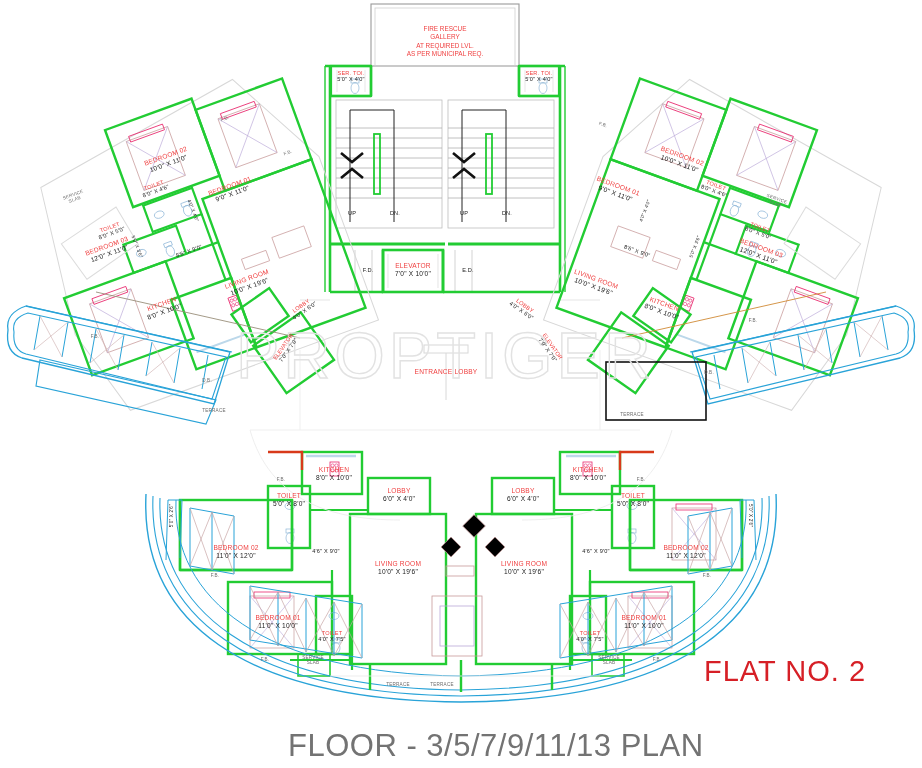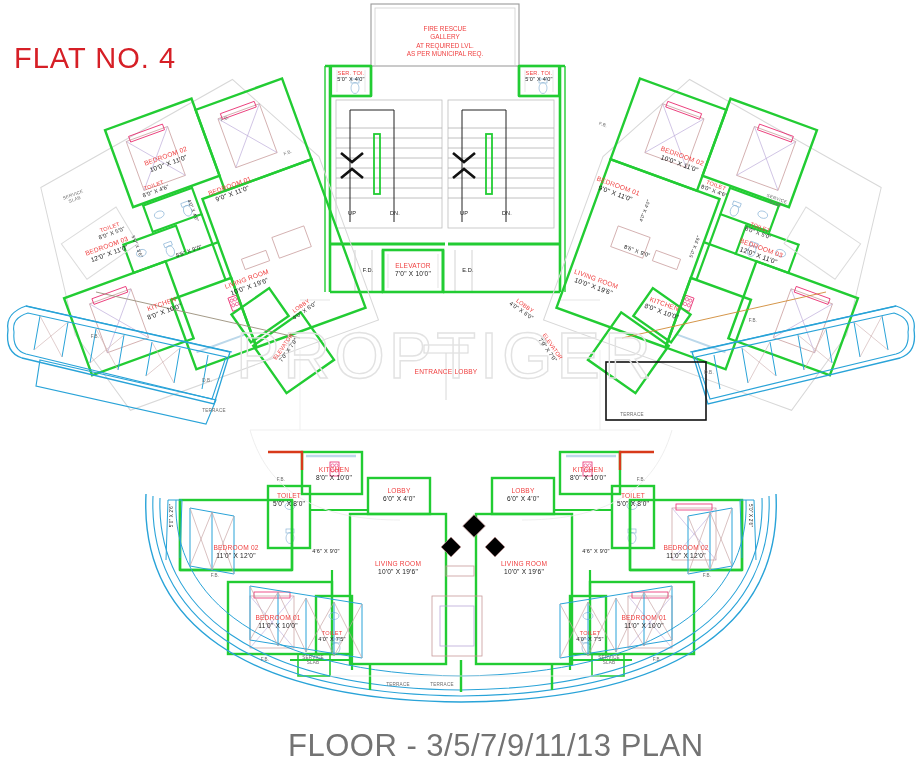--- a/index.html
+++ b/index.html
@@ -371,21 +371,21 @@
     </g>
 
     <g stroke="#ececec" stroke-width="0.9" fill="none">
       <path d="M250 430 C270 500 330 520 400 520"></path>
       <path d="M672 430 C652 500 592 520 522 520"></path>
     </g>
   </svg>
 
   <div class="wm">PROPTIGER</div>
 
-  <div class="flatlabel" style="left:14px;top:42px;">FLAT NO. 4</div>
+  <div class="flatlabel" style="left:704px;top:655px;">FLAT NO. 2</div>
 
   <div class="title" style="left:288px;top:728px;">FLOOR - 3/5/7/9/11/13 PLAN</div>
 
   <div class="note" style="left:382px;top:25px;width:126px;">
     <span>FIRE RESCUE</span><br>
     <span>GALLERY</span><br>
     <span>AT REQUIRED LVL.</span><br>
     <span>AS PER MUNICIPAL REQ.</span>
   </div>
 

